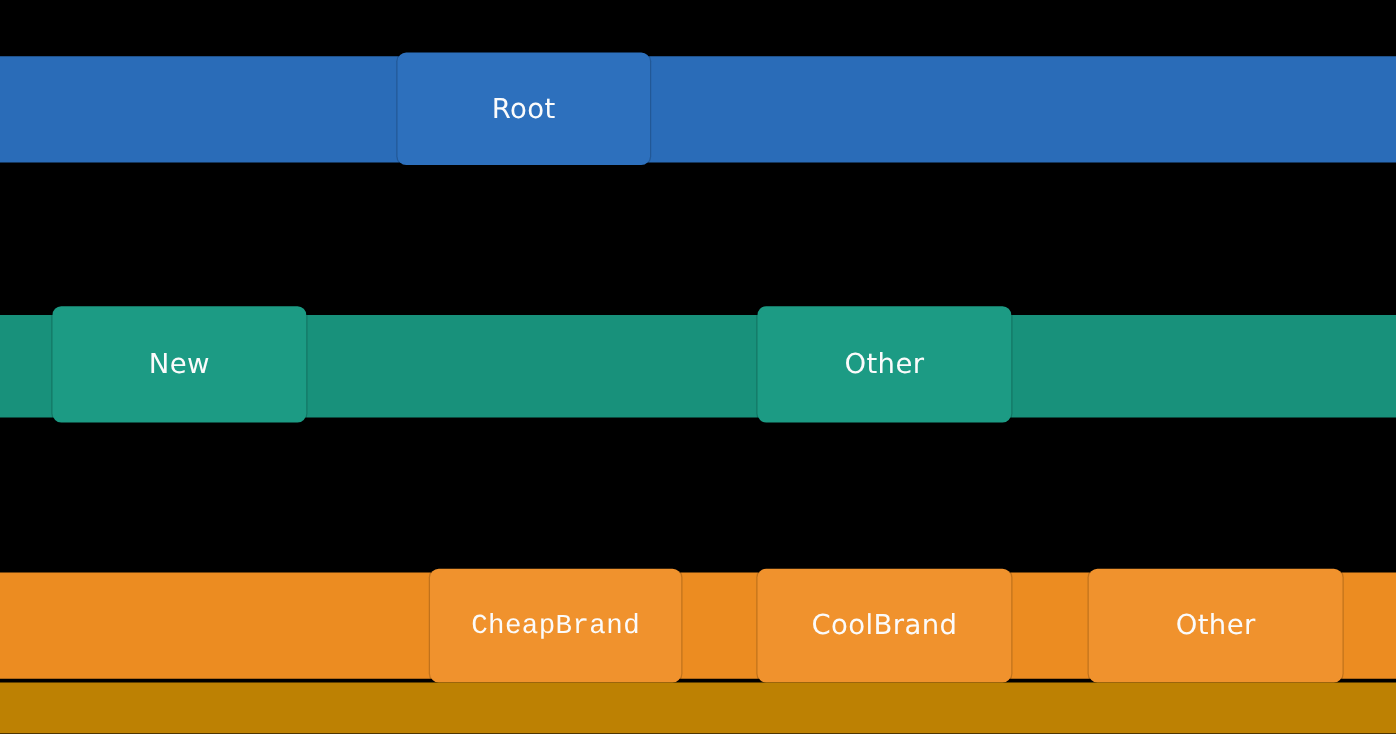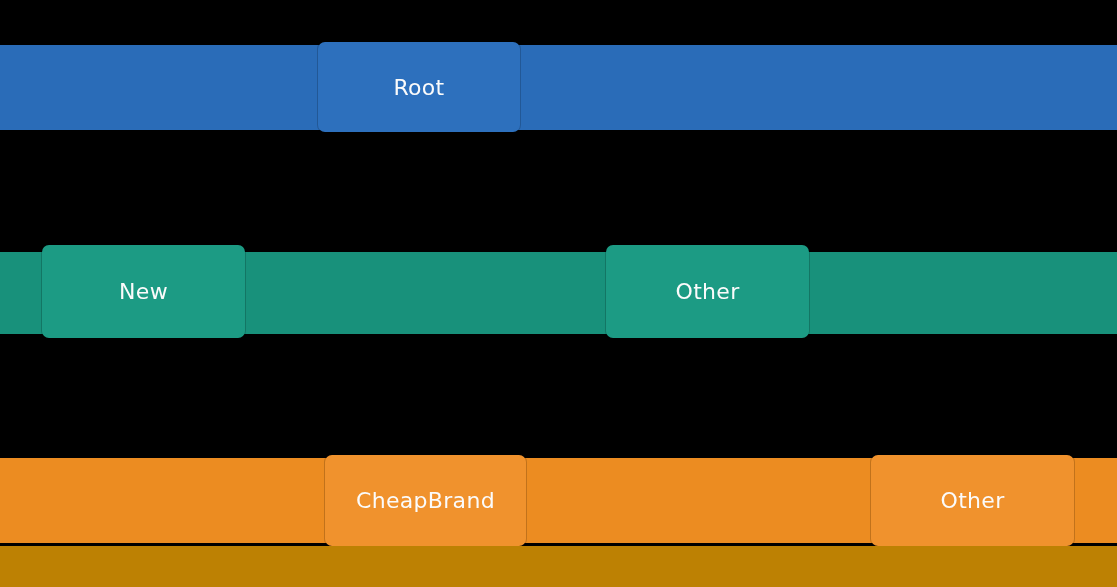--- a/index.html
+++ b/index.html
@@ -48,21 +48,21 @@
     white-space: nowrap;
   }
   .node.l1 { background: #2d70bd; top: 42px;  height: 90px; }
   .node.l2 { background: #1c9b84; top: 245px; height: 93px; }
   .node.l3 { background: #f0922d; top: 455px; height: 91px; }
 
   .node.root       { left: 318px; width: 202px; }
   .node.new        { left: 42px;  width: 203px; text-align: center; }
   .node.used       { left: 318px; width: 203px; }
   .node.other2     { left: 606px; width: 203px; }
-  .node.cheapbrand { left: 325px; width: 201px; }
+  .node.cheapbrand { left: 344px; width: 201px; font-family: Liberation Mono, monospace; }
   .node.coolbrand  { left: 606px; width: 203px; }
   .node.other3     { left: 871px; width: 203px; }
 </style>
 </head>
 <body>
 
 <div class="viz-canvas">
 
   <div class="strip l1"></div>
   <div class="node l1 root">
@@ -74,19 +74,22 @@
     <span class="label">New</span>
   </div>
   <div class="node l2 other2">
     <span class="label">Other</span>
   </div>
 
   <div class="strip l3"></div>
   <div class="node l3 cheapbrand">
     <span class="label">CheapBrand</span>
   </div>
+  <div class="node l3 coolbrand">
+    <span class="label">CoolBrand</span>
+  </div>
   <div class="node l3 other3">
     <span class="label">Other</span>
   </div>
 
   <div class="partial-bar"></div>
 
 </div>
 
 </body></html>

